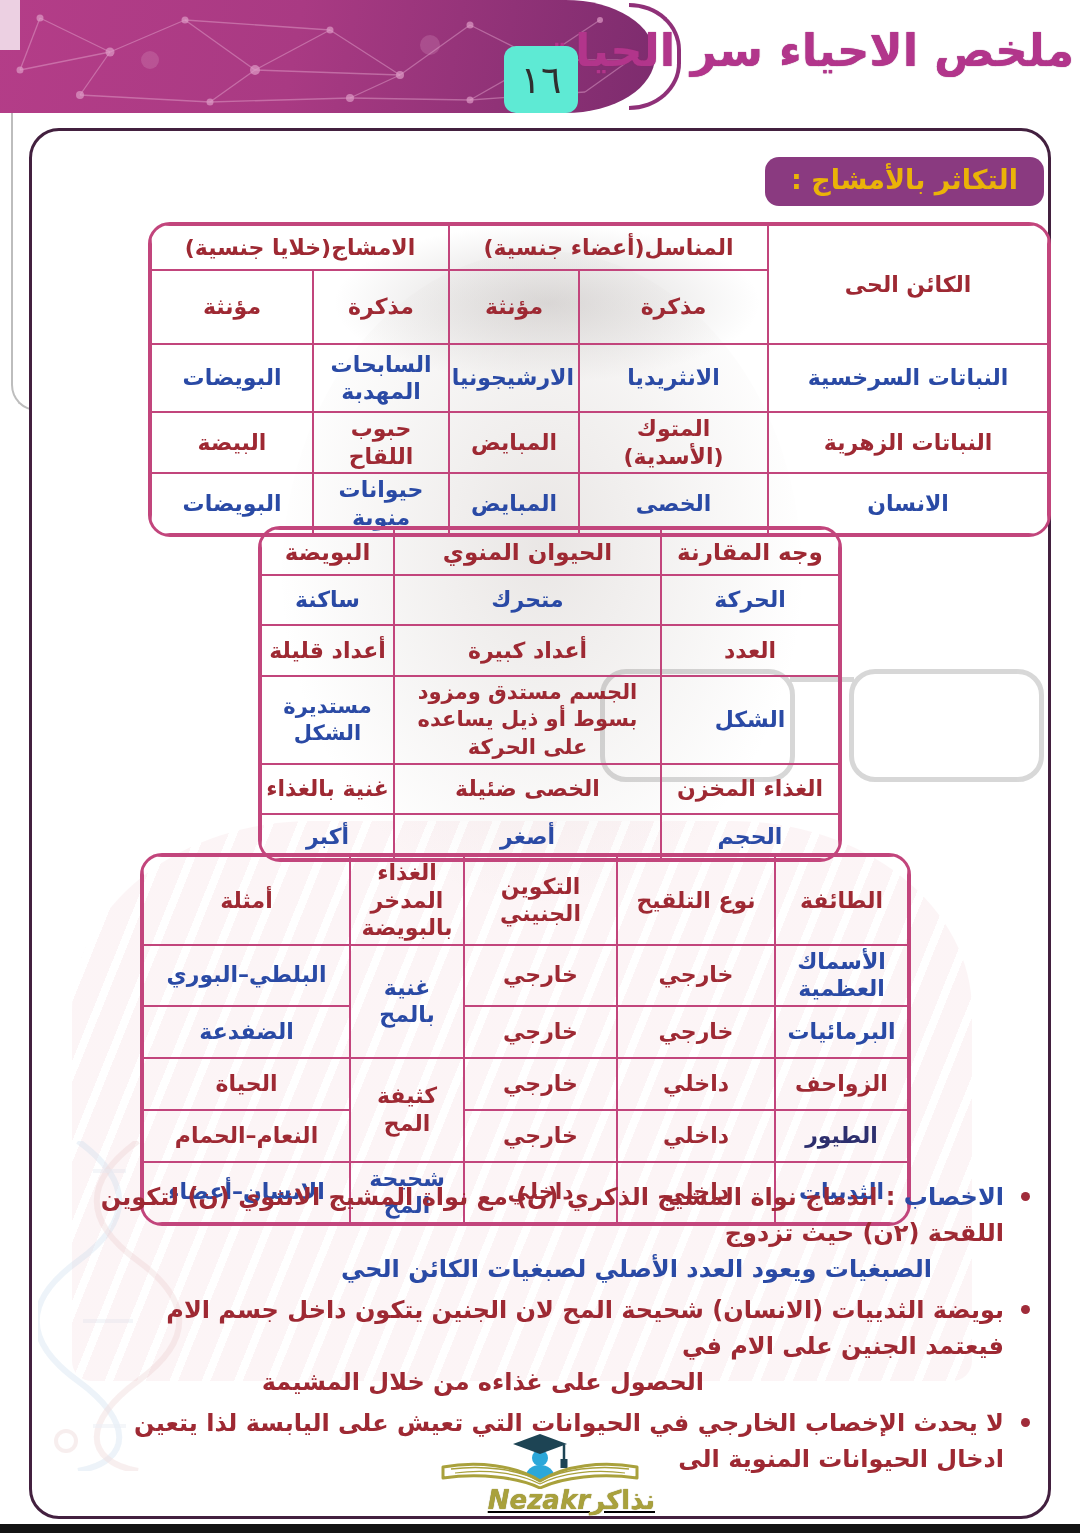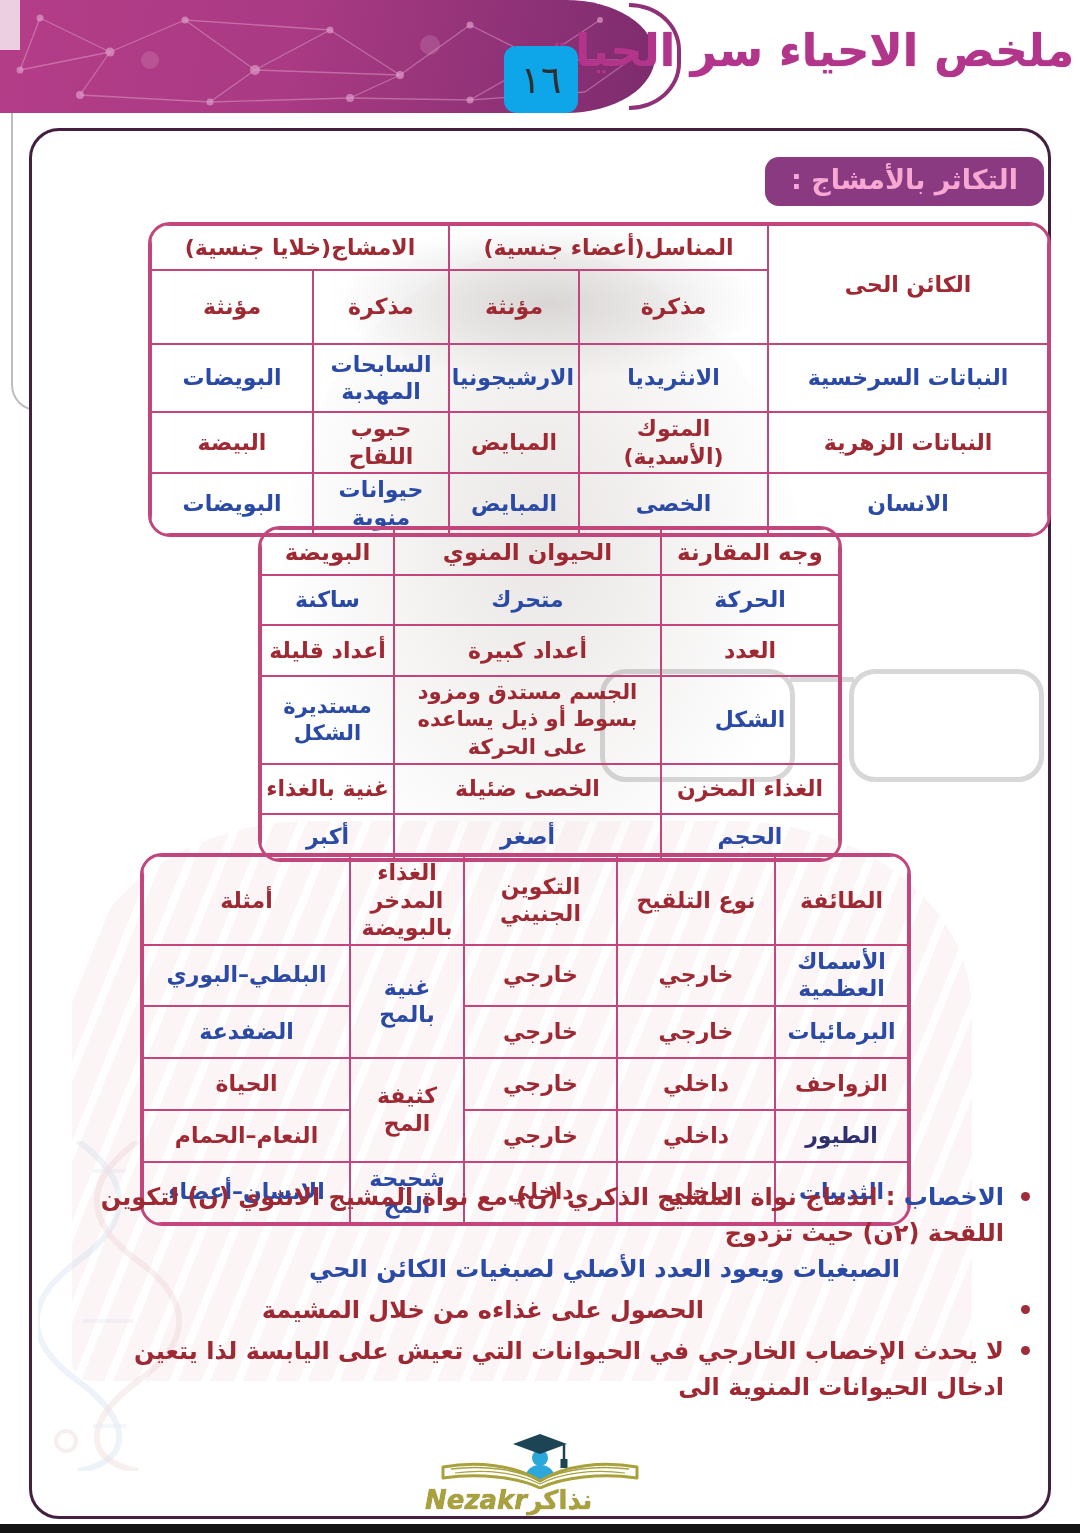--- a/index.html
+++ b/index.html
@@ -11,21 +11,21 @@
           background:linear-gradient(100deg,#b43d88 0%,#a93a83 45%,#7d2c6e 100%);
           border-radius:0 95px 95px 0 / 0 60px 60px 0;}
   .banner::after{content:"";position:absolute;top:3px;bottom:3px;right:-26px;width:48px;
           border:4px solid #8f3078;border-left:none;
           border-radius:0 60px 60px 0 / 0 54px 54px 0;}
   .banner svg{position:absolute;top:0;left:0;}
   .corner-chip{position:absolute;top:0;left:0;width:20px;height:50px;background:#ecd0e2;}
   .page-curl{position:absolute;top:113px;left:11px;width:36px;height:296px;
           border-left:2px solid #bdbdbd;border-bottom:2px solid #bdbdbd;
           border-bottom-left-radius:26px;}
-  .page-tab{position:absolute;top:46px;left:504px;width:74px;height:67px;background:#0ea5e9;
+  .page-tab{position:absolute;top:46px;left:504px;width:74px;height:67px;background:#5eead4;
           border-radius:12px;display:flex;align-items:center;justify-content:center;
           font-size:38px;color:#2f2f2f;z-index:3;}
   .doc-title{position:absolute;top:24px;left:648px;right:6px;margin:0;text-align:center;
           font-size:45px;font-weight:bold;color:#b2358b;white-space:nowrap;
           text-shadow:0 0 1px #8d2a6e;}
 
   
   .main-box{position:absolute;left:29px;top:128px;width:1022px;height:1391px;
           border:3px solid #43203f;border-radius:30px;background:#fff;box-sizing:border-box;}
 
@@ -39,21 +39,21 @@
   .wm-glasses .lens{position:absolute;top:40px;width:185px;height:103px;
           border:5px solid #3c3c3c;border-radius:26px;}
   .wm-glasses .lens.l{left:8px}.wm-glasses .lens.r{right:8px}
   .wm-glasses .bridge{position:absolute;left:198px;top:48px;width:64px;height:5px;background:#3c3c3c;}
   .wm-shirt{left:40px;top:690px;width:900px;height:560px;opacity:.42;
           border-radius:240px 240px 20px 20px / 190px 190px 20px 20px;
           background:repeating-linear-gradient(112deg,rgba(255,255,255,.7) 0 8px,rgba(242,210,216,.55) 8px 30px);}
   .wm-dna{left:6px;top:1010px;width:150px;height:330px;opacity:.45;}
 
   
-  .badge{position:absolute;top:26px;right:4px;background:#8a3a80;color:#f9a8d4;font-weight:bold;
+  .badge{position:absolute;top:26px;right:4px;background:#8a3a80;color:#eab308;font-weight:bold;
           font-size:27px;padding:7px 26px 11px;border-radius:14px;z-index:2;}
 
   
   .tbl{position:absolute;border-collapse:separate;border-spacing:0;border:3px solid #c2457c;
        border-radius:22px;overflow:hidden;table-layout:fixed;z-index:1;background:transparent;}
   .tbl td,.tbl th{border:1.4px solid #c2457c;text-align:center;vertical-align:middle;
        font-weight:bold;padding:2px 4px;line-height:1.25;}
   .t1{left:116px;top:91px;width:897px;font-size:22px;}
   .t1 th{font-size:22px;}
   .t1 .rh1{height:45px}.t1 .rh2{height:74px}.t1 .rr1{height:68px}
@@ -70,26 +70,26 @@
   .dr{color:#9e2933;}     
   .blue{color:#2a4aa5;}   
   .navy{color:#2d2f6e;}   
 
   
   .notes{position:absolute;top:1048px;right:16px;width:932px;z-index:1;
          font-size:24px;font-weight:bold;line-height:1.5;}
   .note{position:relative;padding-right:28px;margin-bottom:5px;}
   .note .dot{position:absolute;right:2px;top:13px;width:9px;height:9px;border-radius:50%;
          background:#a02c3a;}
-  .cont{display:block;margin-right:104px;}
+  .cont{display:block;margin-right:72px;}
   .cont-wide{display:block;margin-right:300px;}
 
   
   .logo{position:absolute;left:50%;top:1300px;transform:translateX(-50%);
-        text-align:left;z-index:1;}
+        text-align:right;z-index:1;text-decoration:underline;}
   .logo svg{display:block;margin:0 auto;}
   .logo-name{font-size:26px;font-weight:bold;color:#a9a13c;margin-top:-4px;
         text-shadow:0 0 1px #6f6a1e;}
   .logo-name .en{font-style:italic;}
 
   .bottom-bar{position:absolute;left:0;right:0;top:1524px;height:9px;background:#141414;}
 </style>
 </head>
 <body>
 
@@ -315,20 +315,21 @@
     <div class="notes">
       <div class="note">
         <span class="dot"></span>
         <span class="blue">الاخصاب</span>
         <span class="dr">:</span>
         <span class="dr">اندماج نواة المشيج الذكري (ن) مع نواة المشيج الانثوي (ن) لتكوين اللقحة (٢ن) حيث تزدوج</span>
         <span class="blue cont">الصبغيات ويعود العدد الأصلي لصبغيات الكائن الحي</span>
       </div>
       <div class="note">
         <span class="dot"></span>
+        <span class="dr">بويضة الثدييات (الانسان) شحيحة المح لان الجنين يتكون داخل جسم الام فيعتمد الجنين على الام في</span>
         <span class="dr cont-wide">الحصول على غذاءه من خلال المشيمة</span>
       </div>
       <div class="note">
         <span class="dot"></span>
         <span class="dr">لا يحدث الإخصاب الخارجي في الحيوانات التي تعيش على اليابسة لذا يتعين ادخال الحيوانات المنوية الى</span>
         
       </div>
     </div>
 
     <div class="logo">

